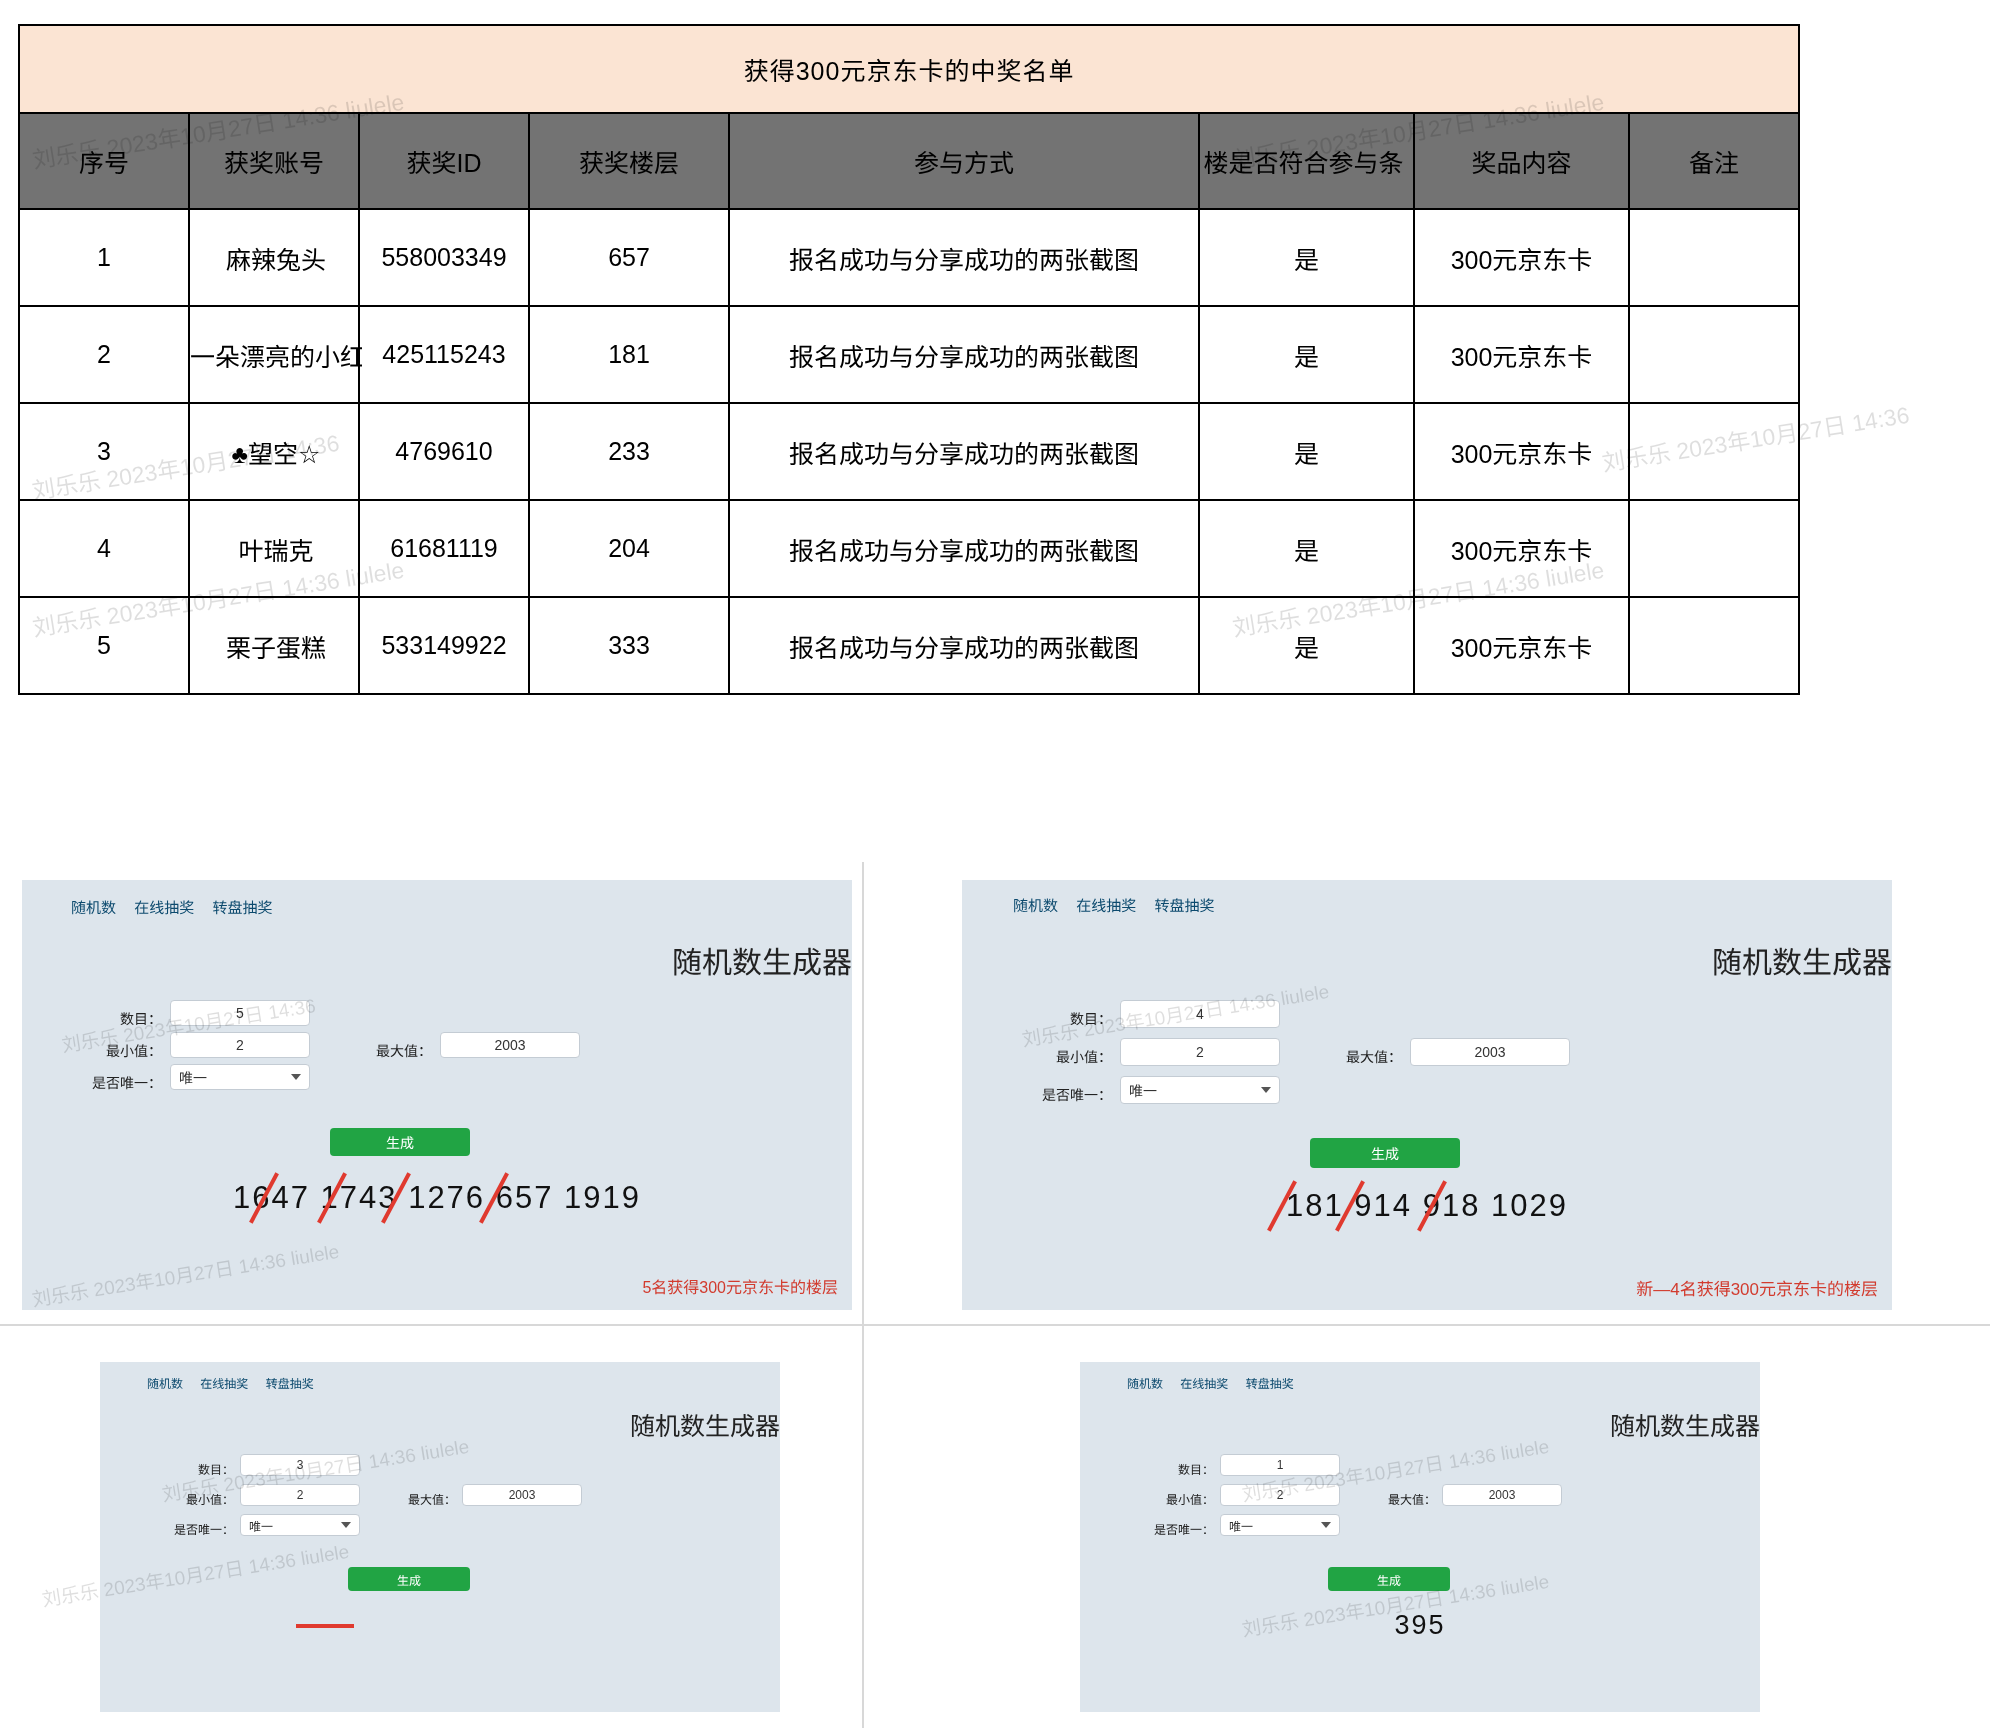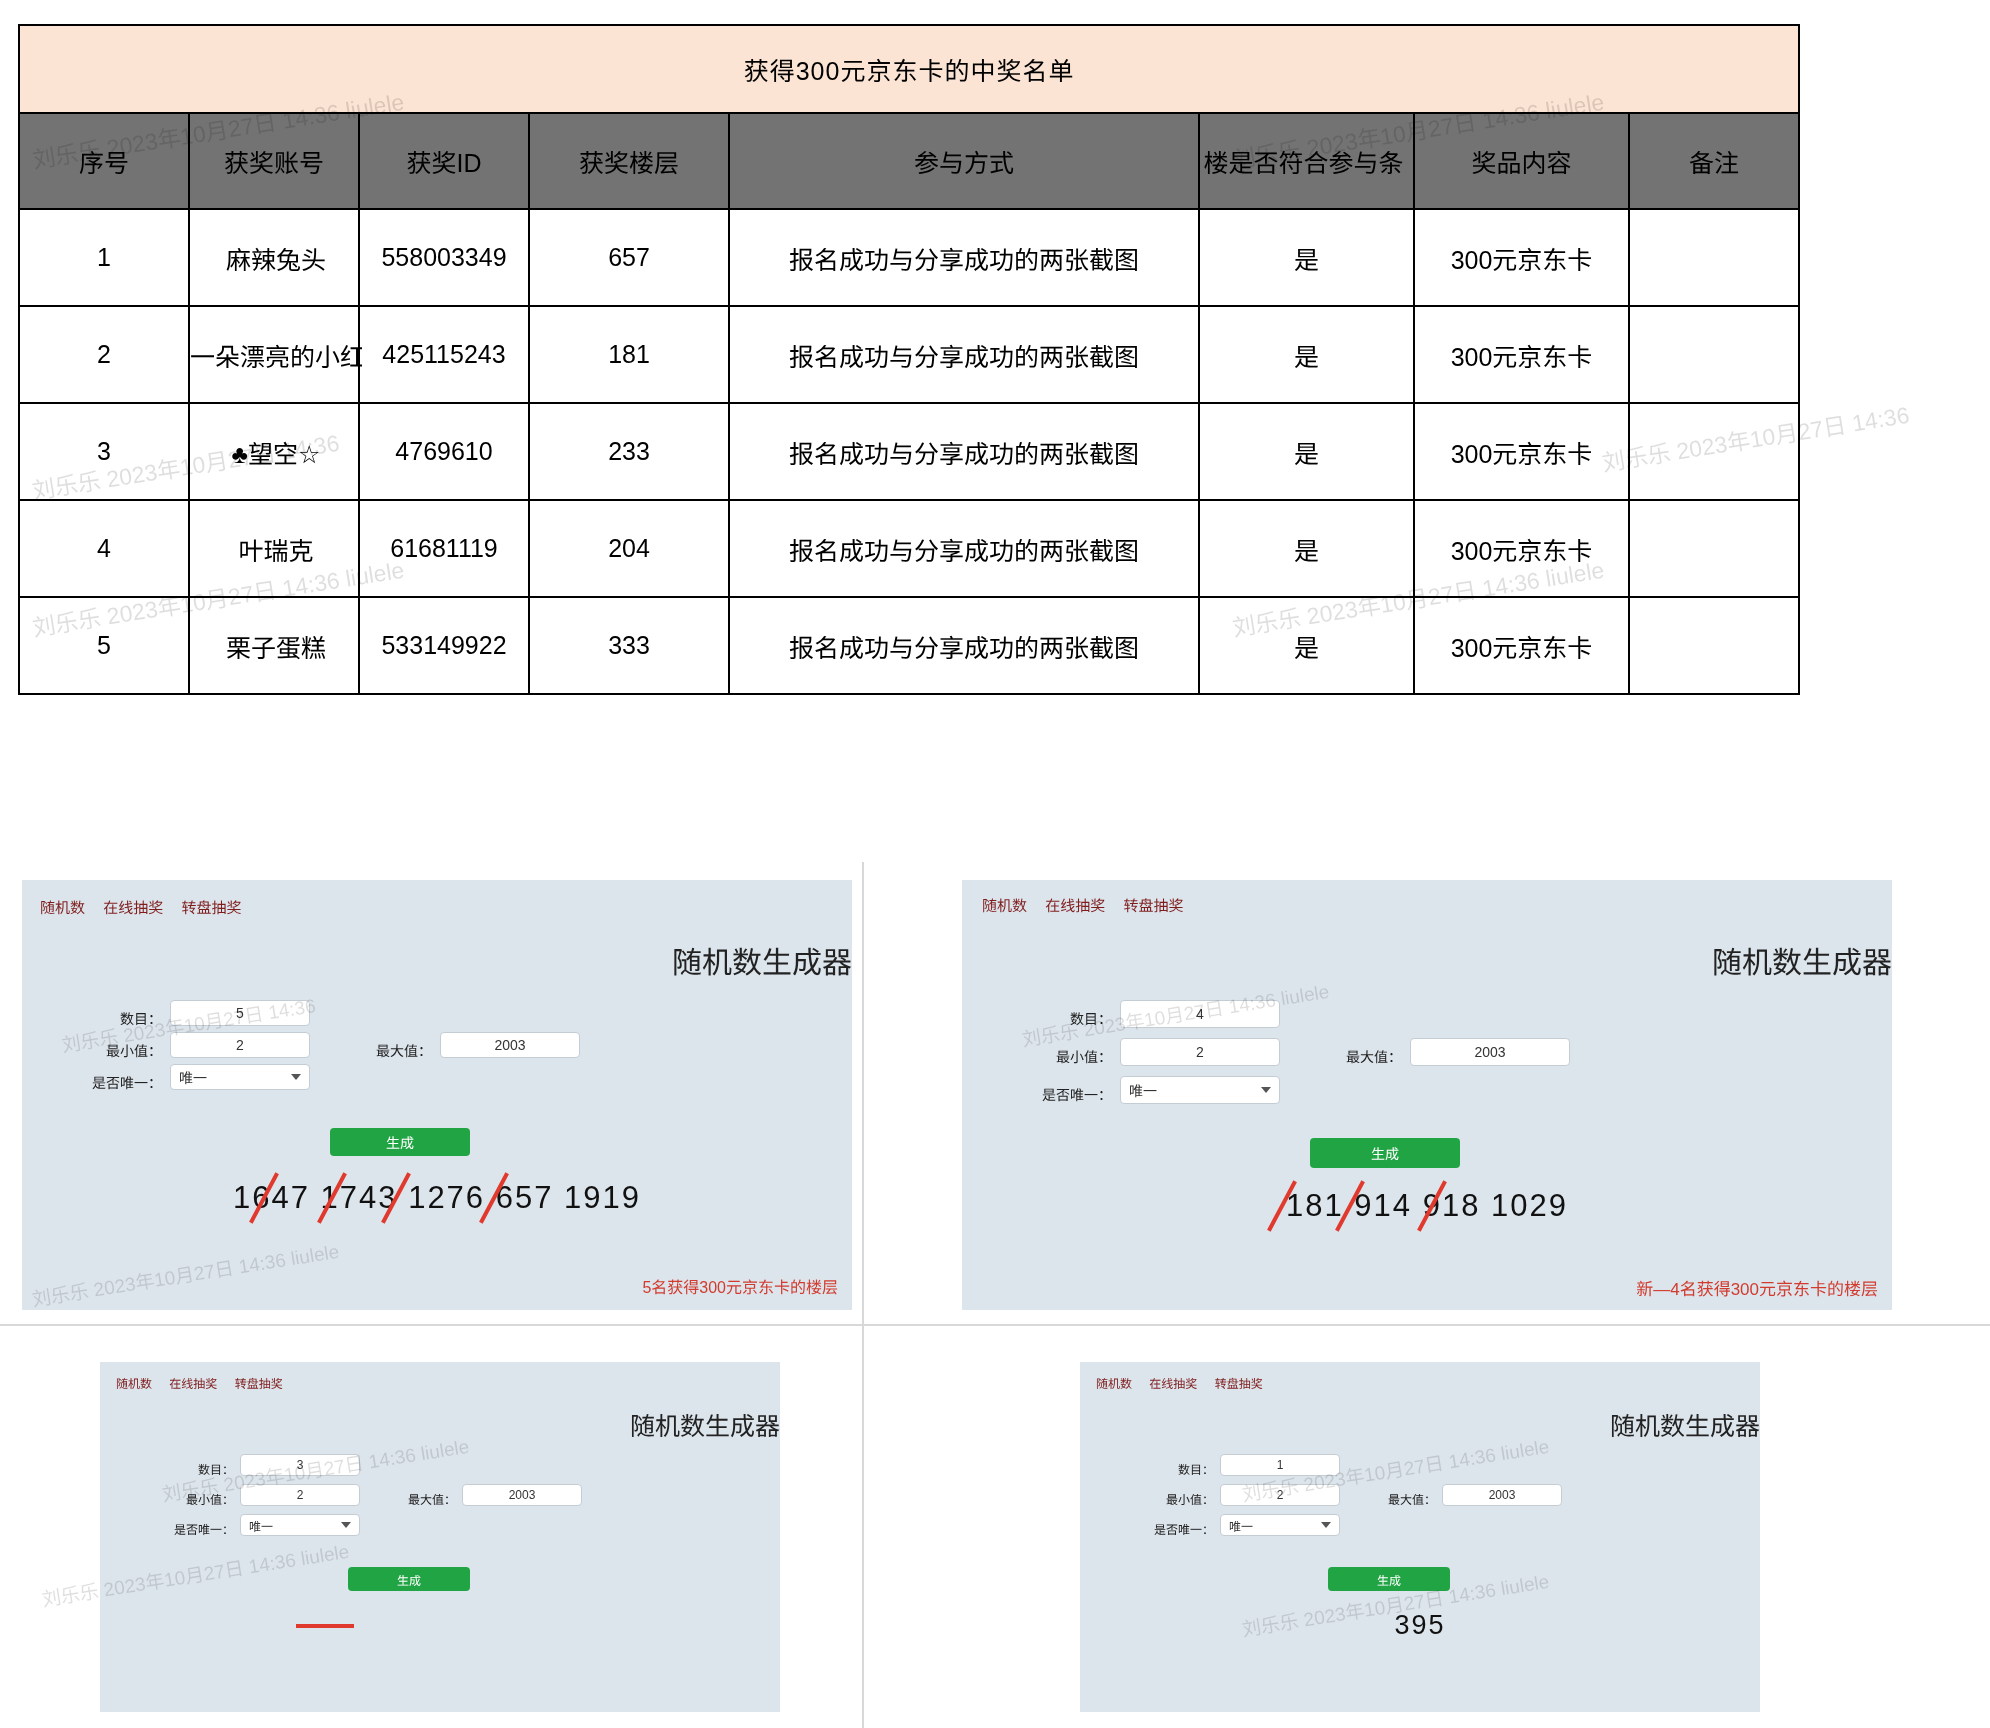--- a/index.html
+++ b/index.html
@@ -108,22 +108,23 @@
     background: #dde5ec;
     box-sizing: border-box;
   }
   .p1 { left: 22px;  top: 18px;  width: 830px; height: 430px; }
   .p2 { left: 962px; top: 18px;  width: 930px; height: 430px; }
   .p3 { left: 100px; top: 500px; width: 680px; height: 350px; }
   .p4 { left: 1080px;top: 500px; width: 680px; height: 350px; }
 
   .navbar {
     position: absolute;
-    color: #7f1d1d;
-    white-space: nowrap;
+    color: #0c4a6e;
+    white-space: nowrap;
+    margin-left: 31px;
   }
   .navbar span { margin-right: 14px; cursor: pointer; }
 
   .gen-title {
     position: absolute;
     width: 100%;
     text-align: right;
     font-weight: normal;
     color: #222;
   }

